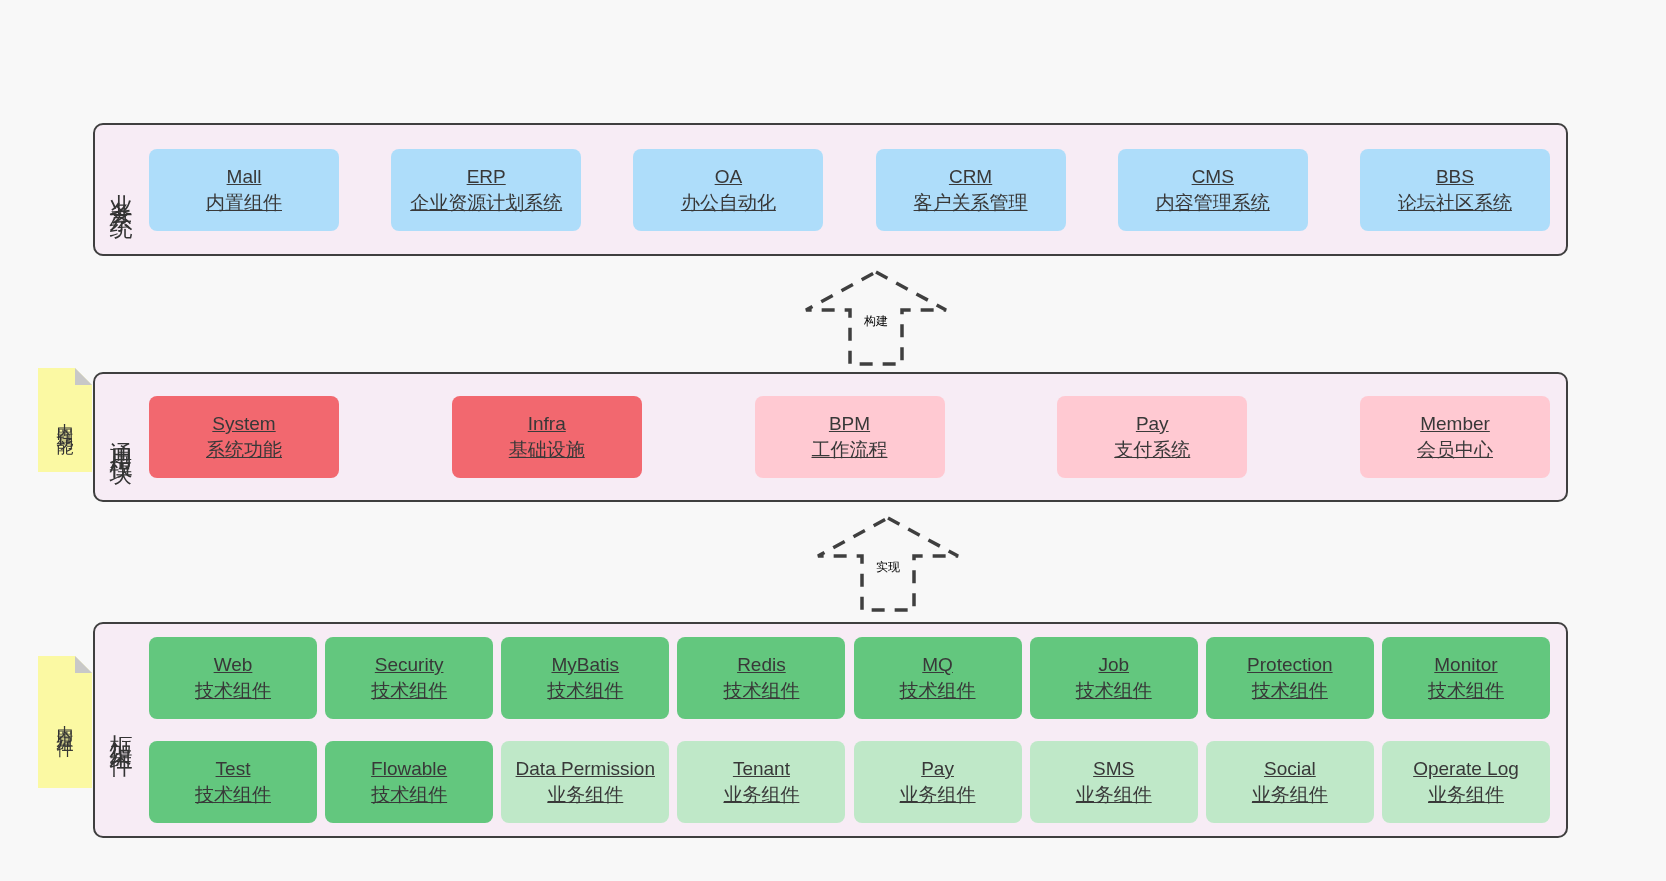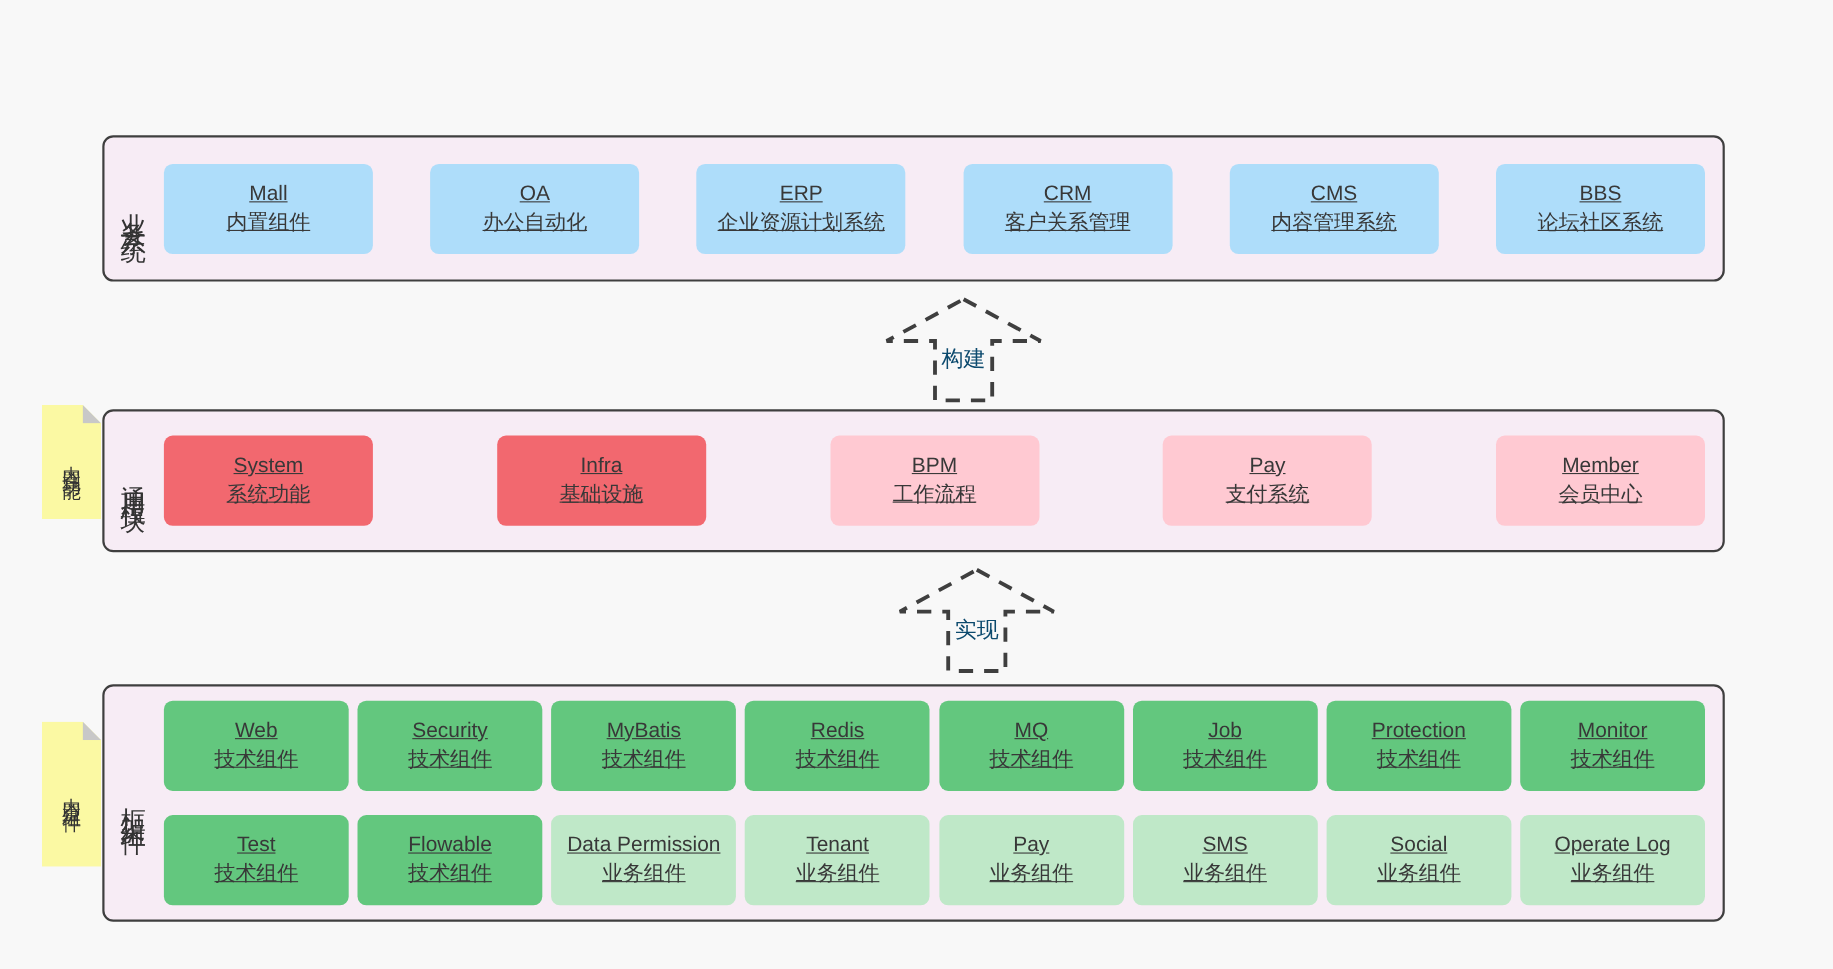--- a/index.html
+++ b/index.html
@@ -55,41 +55,41 @@
   }
   .arrow{position:absolute;width:160px;height:100px;}
   .arrow svg{position:absolute;left:0;top:0;}
   .arrow-path{
     fill:none;stroke:var(--c-panel-border,#3f3f3f);
     stroke-width:3.5;stroke-dasharray:13 10;
   }
   .arrow-label{
     position:absolute;left:50%;top:44px;transform:translateX(-50%);
     background:var(--c-page-bg,#f8f8f8);
-    font-size:20px;padding:1px 3px;white-space:nowrap;color:#0c4a6e;
+    font-size:12px;padding:1px 3px;white-space:nowrap;color:#000000;
   }
 </style>
 </head>
 <body>
 
 <div class="panel" style="left:93px;top:123px;width:1475px;height:133px;">
   <div class="v-label">业务系统</div>
   <div class="rows">
     <div class="box-row">
       <div class="box blue w6">
         <span>Mall</span>
         <span>内置组件</span>
       </div>
       <div class="box blue w6">
+        <span>ERP</span>
+        <span>企业资源计划系统</span>
+      </div>
+      <div class="box blue w6">
         <span>OA</span>
         <span>办公自动化</span>
-      </div>
-      <div class="box blue w6">
-        <span>ERP</span>
-        <span>企业资源计划系统</span>
       </div>
       <div class="box blue w6">
         <span>CRM</span>
         <span>客户关系管理</span>
       </div>
       <div class="box blue w6">
         <span>CMS</span>
         <span>内容管理系统</span>
       </div>
       <div class="box blue w6">

